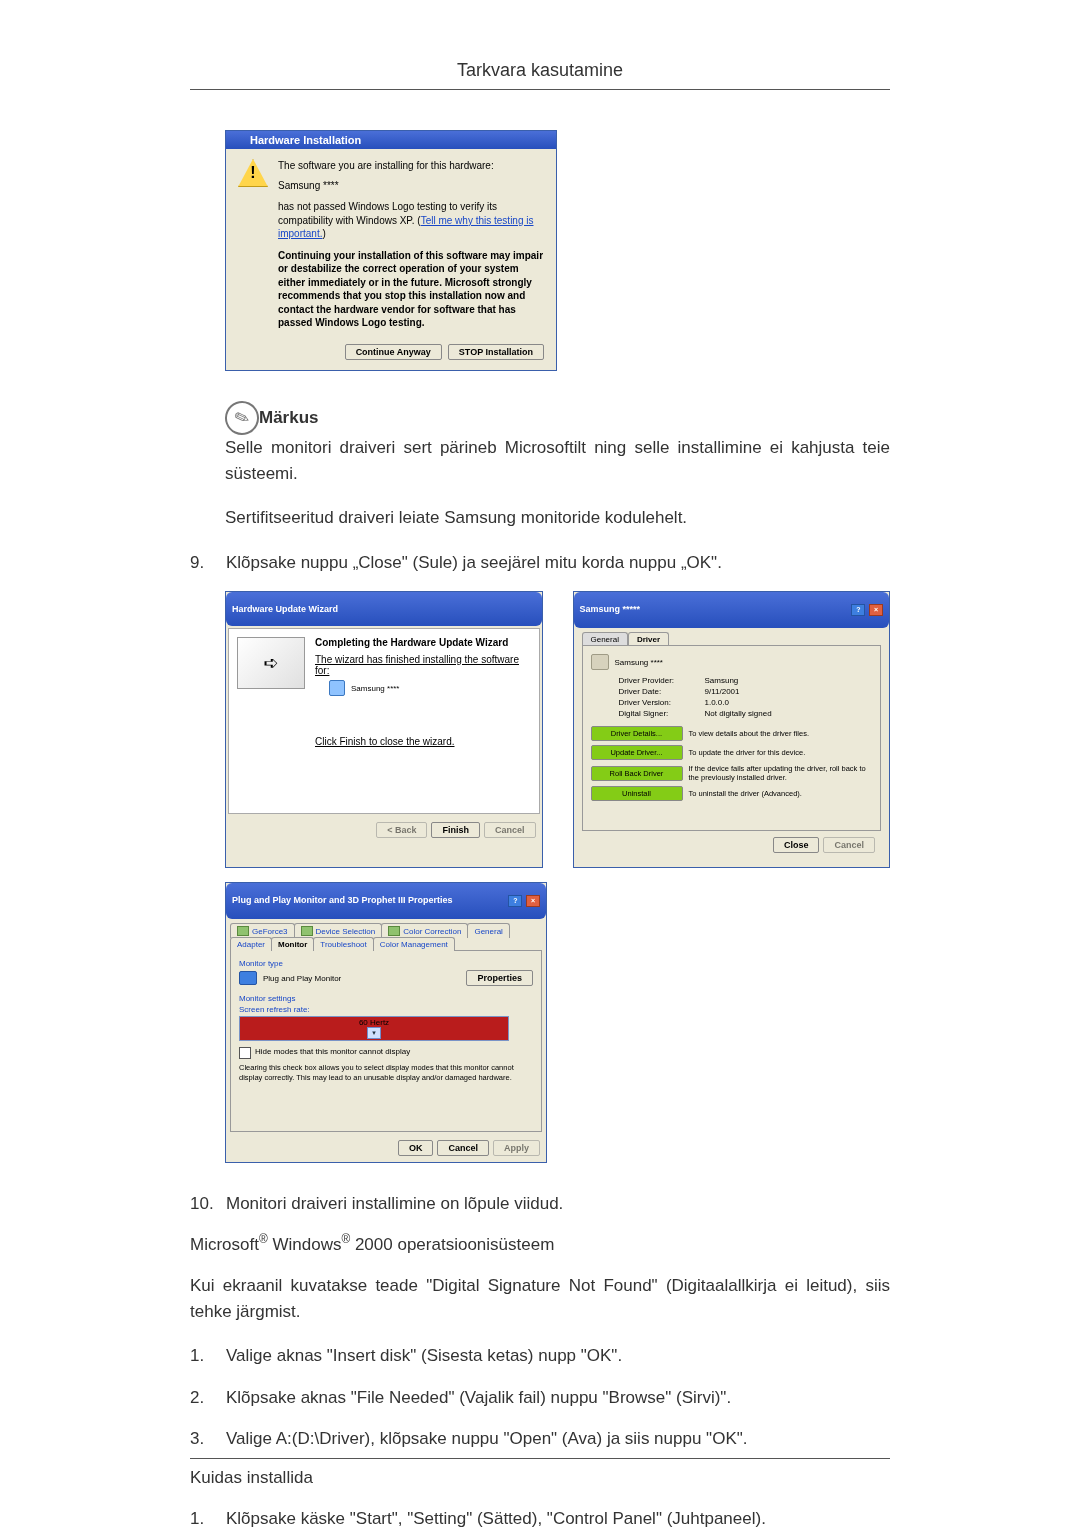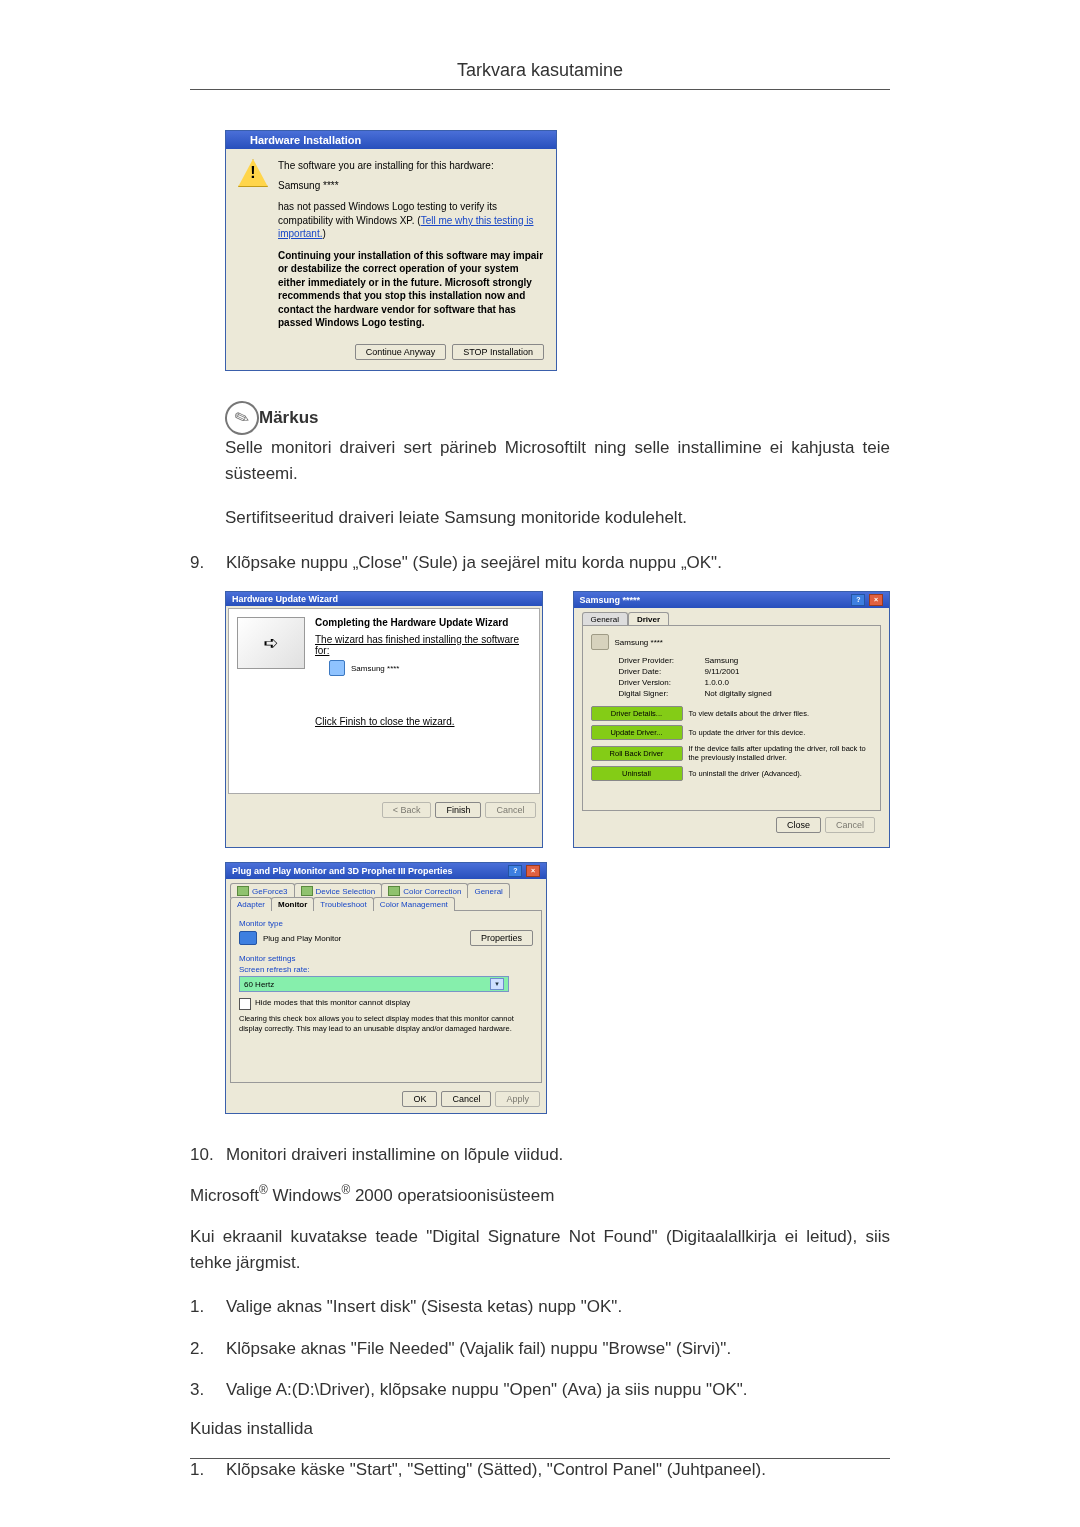--- a/index.html
+++ b/index.html
@@ -82,20 +82,21 @@
     justify-content: flex-end;
     gap: 6px;
     padding: 6px 12px 10px;
   }
   .xp-btn {
     font-size: 9px;
     padding: 2px 10px;
     background: #ece9d8;
     border: 1px solid #888;
     border-radius: 2px;
+    font-weight: bold;
   }
 
   
   .note-row {
     display: flex;
     align-items: center;
     gap: 0;
     margin-left: 35px;
   }
   .note-icon {
@@ -140,25 +141,25 @@
   }
   .panel {
     border: 1px solid #3a5fab;
     background: #ece9d8;
     width: 320px;
   }
   .panel-title {
     background: linear-gradient(#4a6fd8, #274fbc);
     color: #fff;
     font-weight: bold;
-    padding: 2px 6px;
+    padding: 12px 6px;
     font-size: 9px;
     display: flex;
     justify-content: space-between;
-    align-items: center;
+    border-radius: 6px;
   }
   .title-icons span {
     display: inline-block;
     width: 12px;
     height: 10px;
     background: #e06040;
     border: 1px solid #9b3a20;
     margin-left: 1px;
     font-size: 7px;
     color: #fff;
@@ -314,28 +315,29 @@
   }
   .mon-mon-icon {
     width: 16px;
     height: 12px;
     background: #3d7fe0;
     border: 1px solid #2454a3;
     border-radius: 2px;
   }
   .dropdown {
     border: 1px solid #7a94c7;
-    background: #86efac;
+    background: #b91c1c;
     width: 260px;
     padding: 1px 4px;
     color: #000;
     display: flex;
     justify-content: space-between;
     align-items: center;
     margin-bottom: 6px;
+    flex-direction: column;
   }
   .dd-arrow {
     width: 12px;
     height: 10px;
     background: #cfe0ff;
     border: 1px solid #6f8ccc;
     display: flex;
     align-items: center;
     justify-content: center;
     font-size: 7px;

